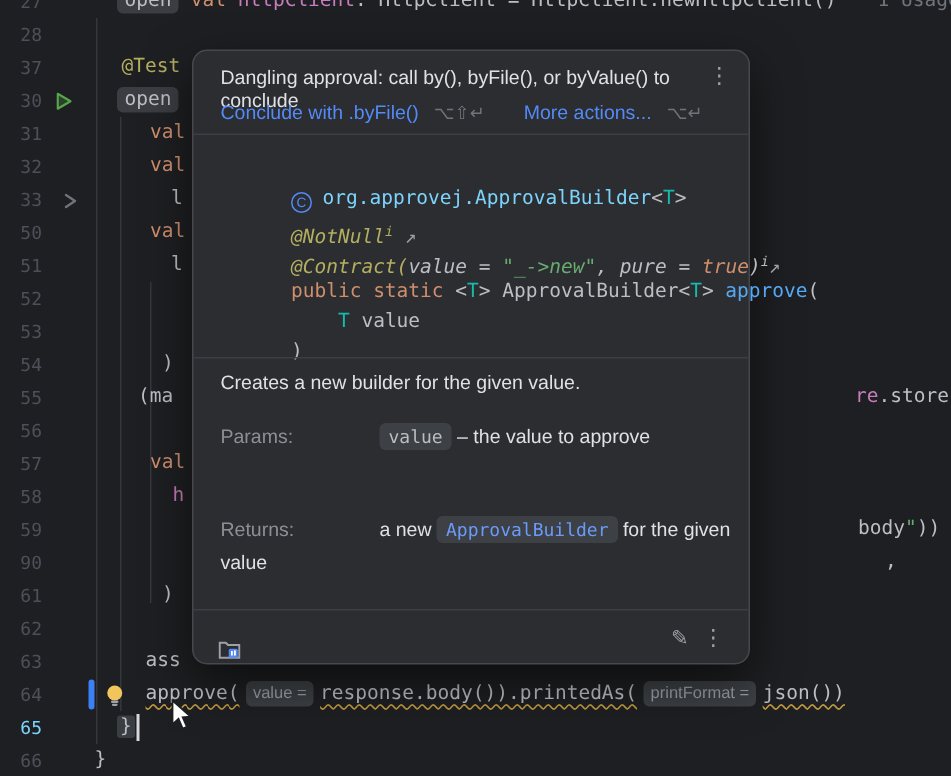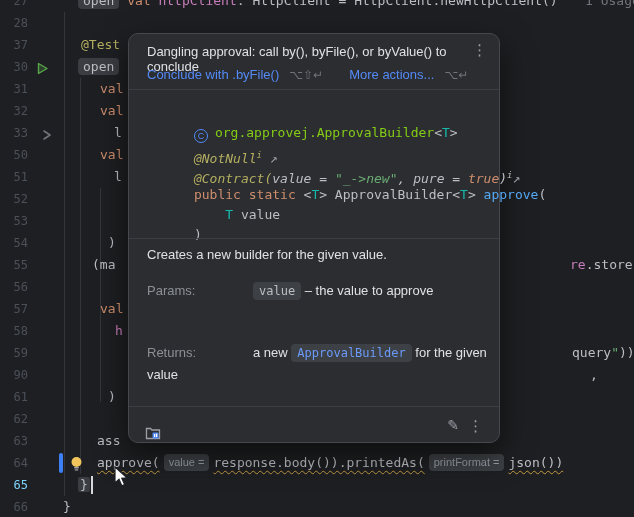--- a/index.html
+++ b/index.html
@@ -41,21 +41,21 @@
   #warn-actions { position:absolute; left:18px; top:33px; }
   .link { color:#548af7; cursor:pointer; }
   .shortcut { color:#6f737a; margin-left:10px; font-size:12px; }
   .gap { display:inline-block; width:26px; }
 
   #doc-code { position:absolute; left:18px; top:66px; font-family:"DejaVu Sans Mono", monospace; }
   .code-line { height:20px; line-height:20px; white-space:pre; }
   .code-line.first { height:25px; line-height:22px; }
   .ital { font-style:italic; }
   .teal { color:#16baac; }
-  .blue { color:#84cc16; }
+  .blue { color:#7dd3fc; }
   .mblue{ color:#56a8f5; }
   .sup  { font-size:9px; vertical-align:super; }
   .ext  { color:#9da0a8; font-style:normal; }
   .cicon{ display:inline-block; width:14px; height:14px; border:1.5px solid #548af7; border-radius:50%;
           color:#548af7; font-size:9px; line-height:13px; text-align:center; font-family:"Liberation Sans",sans-serif;
           vertical-align:-2px; margin-right:7px; font-style:normal; }
 
   #doc-desc { position:absolute; left:18px; top:213px; color:#dfe1e5; }
   .defrow { position:absolute; left:18px; height:22px; line-height:22px; }
   .defrow .lbl { display:inline-block; width:106px; color:#8c9096; }
@@ -92,21 +92,21 @@
         </svg></span><span class="frag" style="left: 114px;"><span class="plain">l</span></span></div>
     <div class="row" style="top: 144px;"><span class="lnum">50</span><span class="frag" style="left: 100px;"><span class="kw">val</span></span></div>
     <div class="row" style="top: 166px;"><span class="lnum">51</span><span class="frag" style="left: 114px;"><span class="plain">l</span></span></div>
     <div class="row" style="top: 188px;"><span class="lnum">52</span></div>
     <div class="row" style="top: 210px;"><span class="lnum">53</span></div>
     <div class="row" style="top: 232px;"><span class="lnum">54</span><span class="frag" style="left: 108px;"><span class="plain">)</span></span></div>
     <div class="row" style="top: 254px;"><span class="lnum">55</span><span class="frag" style="left: 92px;"><span class="plain">(ma</span></span><span class="frag" style="left: 570px;"><span class="prop">re</span><span class="plain">.store</span></span></div>
     <div class="row" style="top: 276px;"><span class="lnum">56</span></div>
     <div class="row" style="top: 298px;"><span class="lnum">57</span><span class="frag" style="left: 100px;"><span class="kw">val</span></span></div>
     <div class="row" style="top: 320px;"><span class="lnum">58</span><span class="frag" style="left: 115px;"><span class="prop">h</span></span></div>
-    <div class="row" style="top: 342px;"><span class="lnum">59</span><span class="frag" style="left: 572px;"><span class="plain">query</span><span class="str">"</span><span class="plain">))</span></span></div>
+    <div class="row" style="top: 342px;"><span class="lnum">59</span><span class="frag" style="left: 572px;"><span class="plain">body</span><span class="str">"</span><span class="plain">))</span></span></div>
     <div class="row" style="top: 364px;"><span class="lnum">90</span><span class="frag" style="left: 590px;"><span class="plain">,</span></span></div>
     <div class="row" style="top: 386px;"><span class="lnum">61</span><span class="frag" style="left: 108px;"><span class="plain">)</span></span></div>
     <div class="row" style="top: 408px;"><span class="lnum">62</span></div>
     <div class="row" style="top: 430px;"><span class="lnum">63</span><span class="frag" style="left: 97px;"><span class="plain">ass</span></span></div>
     <div class="row" style="top: 452px;"><span class="lnum">64</span><div class="vcsbar"></div><span class="gicon" style="left: 69px;"><svg width="15" height="16" viewBox="0 0 15 16">
           <circle cx="7.5" cy="6" r="5" fill="#f2c55c"></circle>
           <rect x="5" y="11" width="5" height="1.6" rx="0.8" fill="#9da0a8"></rect>
           <rect x="5.6" y="13.2" width="3.8" height="1.4" rx="0.7" fill="#9da0a8"></rect>
         </svg></span><span class="frag" style="left: 97px;"><span class="warn">approve(</span><span class="hint">value =</span><span class="warn">response.body()).printedAs(</span><span class="hint">printFormat =</span><span class="warn">json())</span></span></div>
     <div class="row" style="top: 474px;"><span class="lnum bright">65</span><span class="frag" style="left: 78px;"><span class="plain brace">}</span></span><div class="caret" style="left: 91px;"></div></div>

